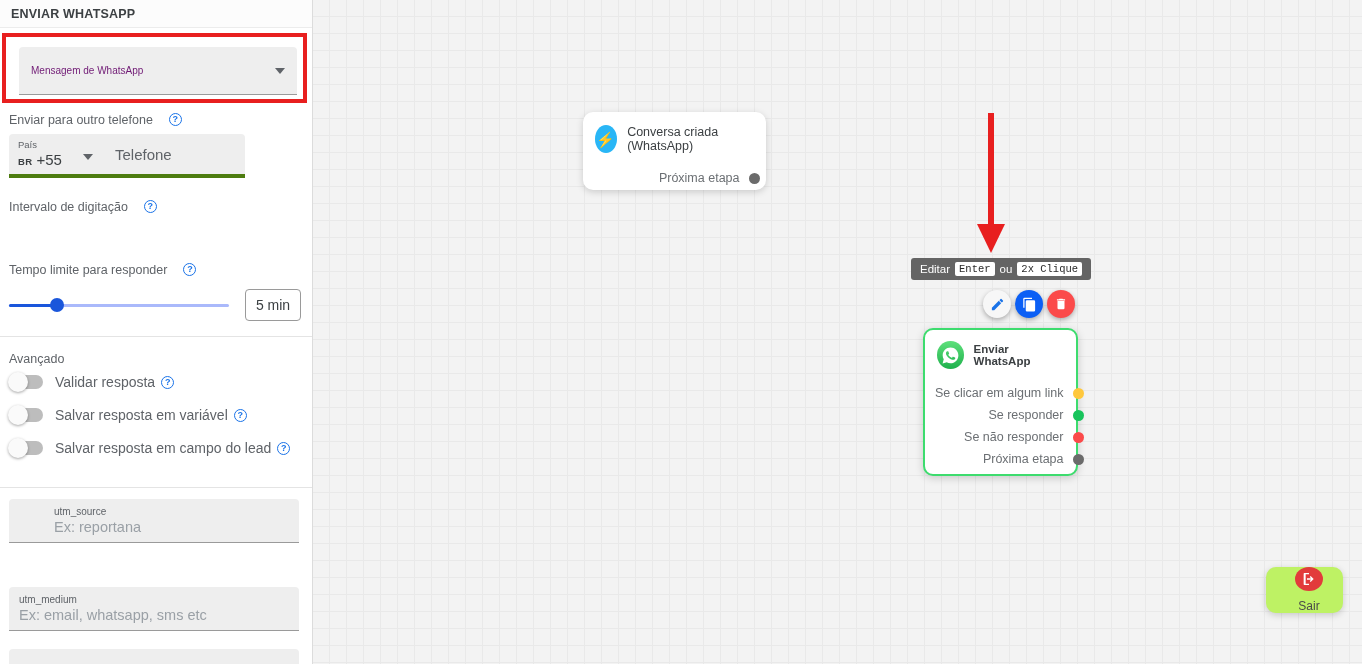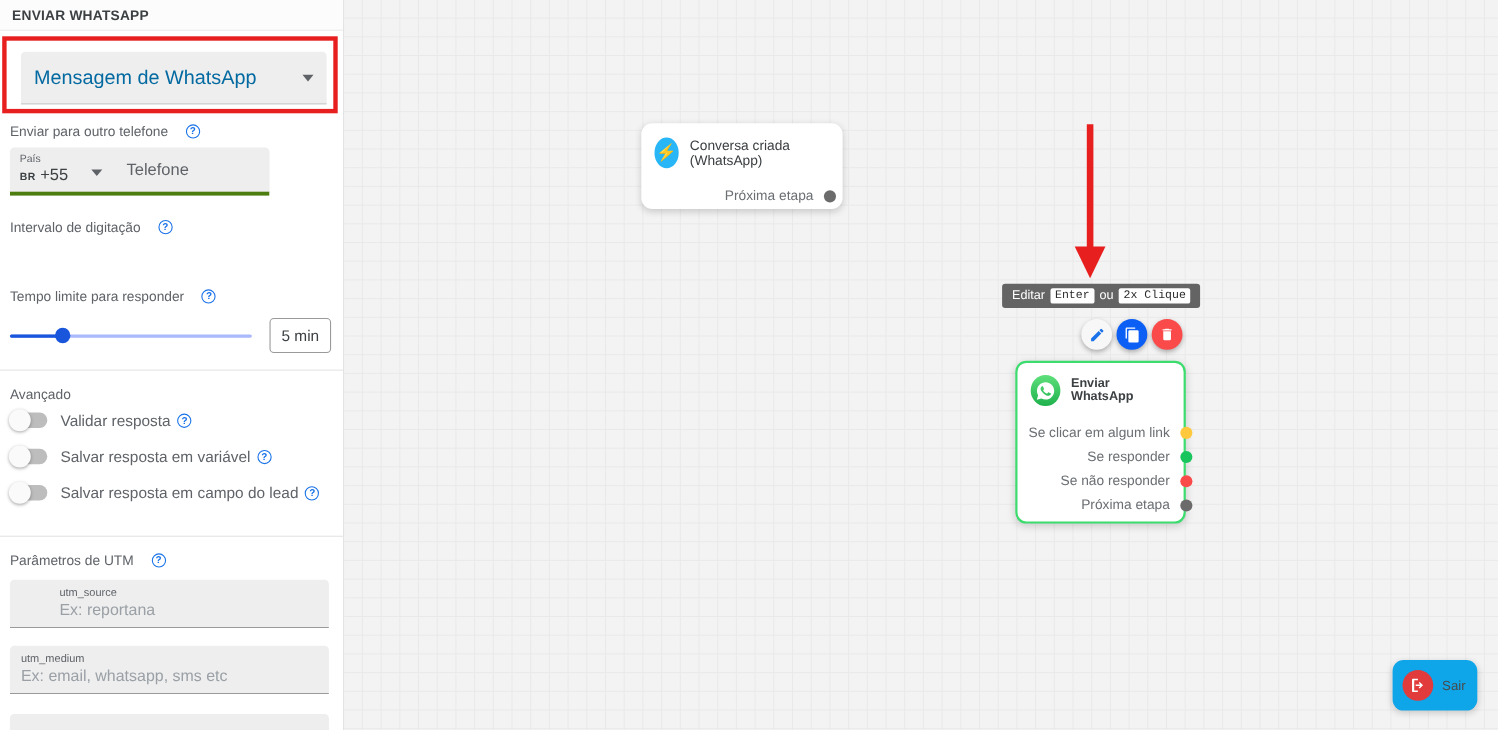--- a/index.html
+++ b/index.html
@@ -54,21 +54,21 @@
     position: absolute; left: 13px; top: 10px;
     width: 278px; height: 48px;
     background: #eeeeee;
     border-bottom: 1px solid #9a9a9a;
     border-radius: 4px 4px 0 0;
     display: flex; align-items: center;
     padding: 0 12px;
   }
   .select-value {
     flex: 1;
-    font-size: 18px; color: #0369a1;
+    font-size: 10px; color: #701a75;
   }
   .caret {
     width: 0; height: 0;
     border-left: 5px solid transparent;
     border-right: 5px solid transparent;
     border-top: 6px solid #5f6368;
   }
 
   .field-label {
     font-size: 12.5px; color: #5f6368;
@@ -220,26 +220,27 @@
   }
   #act-edit { left: 983px; top: 290px; background: #f7f7f7; }
   #act-copy { left: 1015px; top: 290px; background: #0b5ff5; }
   #act-del  { left: 1047px; top: 290px; background: #fb4a4a; }
 
   
   #arrow { position: absolute; left: 968px; top: 110px; }
 
   
   #exit {
-    position: absolute; left: 1266px; top: 600px;
+    position: absolute; left: 1266px; top: 567px;
     width: 77px; height: 46px;
-    background: #0ea5e9; border-radius: 10px;
+    background: #bef264; border-radius: 10px;
     box-shadow: 0 2px 7px rgba(0,0,0,.18);
     display: flex; align-items: center; gap: 8px;
     padding-left: 9px;
+    flex-direction: column;
   }
   .exit-icon {
     width: 28px; height: 28px; border-radius: 50%;
     background: #e23b3b;
     display: flex; align-items: center; justify-content: center;
   }
   .exit-lbl { font-size: 12px; color: #4a4a4a; }
 </style>
 </head>
 <body>
@@ -322,21 +323,21 @@
       </span>
     </div>
 
     <div class="divider" style="top:487px;"></div>
 
     <div class="field-label" style="position:absolute;left:9px;top:503px;">
       <span>Parâmetros de UTM</span>
       <span class="help">?</span>
     </div>
 
-    <div class="utm-field" style="top:527px;padding-left:45px;">
+    <div class="utm-field" style="top:499px;padding-left:45px;">
       <span class="utm-name">utm_source</span>
       <span class="utm-ph">Ex: reportana</span>
     </div>
 
     <div class="utm-field" style="top:587px;">
       <span class="utm-name">utm_medium</span>
       <span class="utm-ph">Ex: email, whatsapp, sms etc</span>
     </div>
 
     <div class="utm-field" style="top:649px;">

